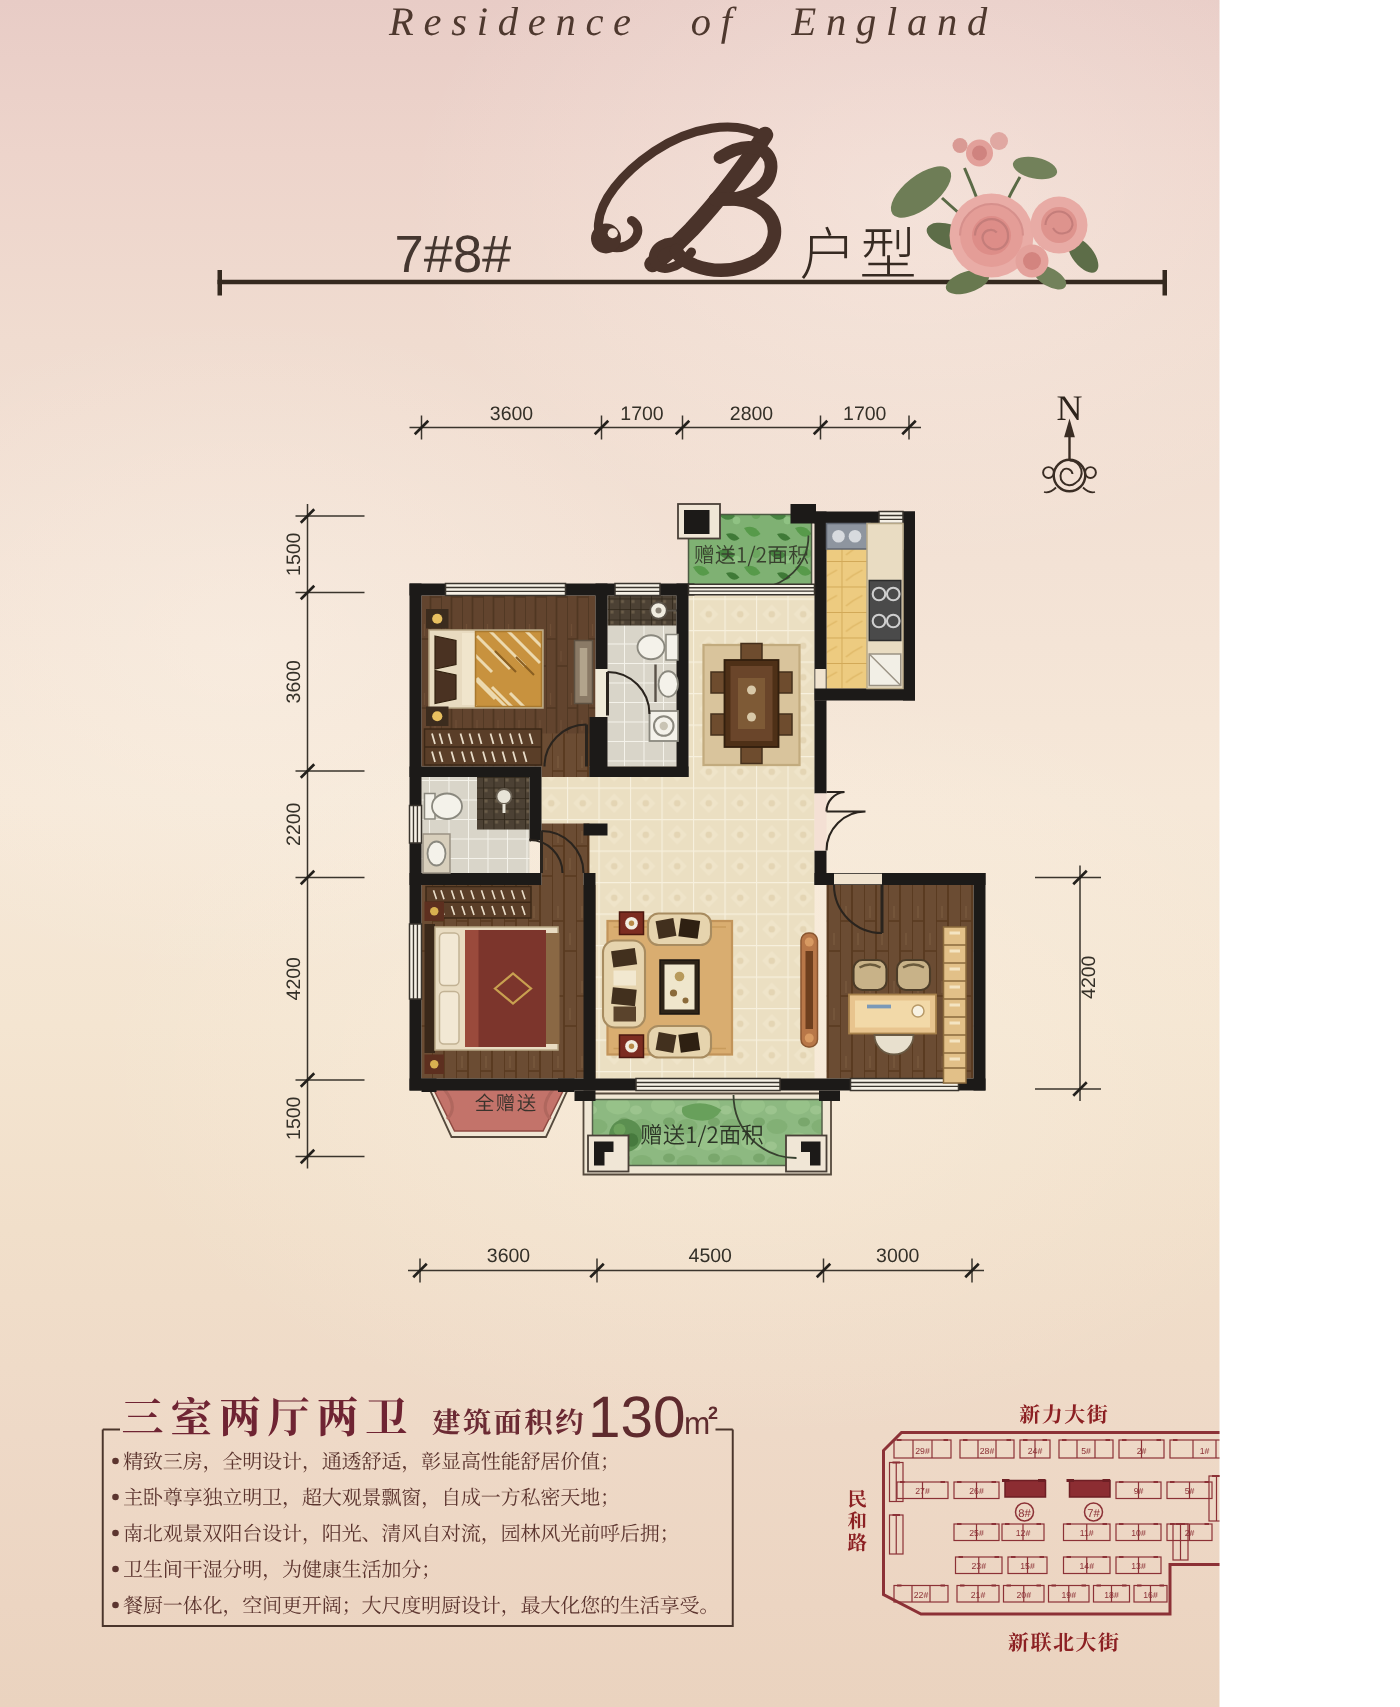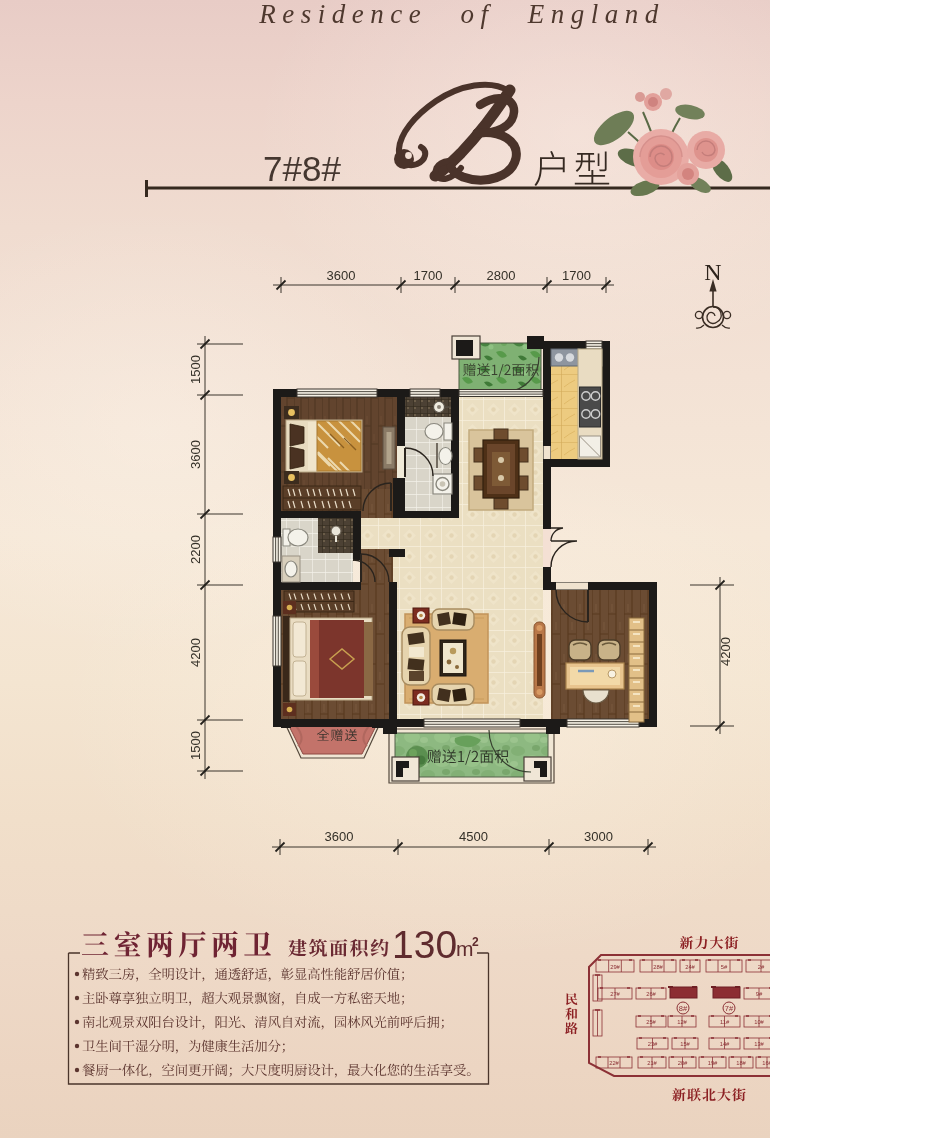--- a/index.html
+++ b/index.html
@@ -1,19 +1,19 @@
 <!DOCTYPE html>
 <html><head><meta charset="utf-8"><title>B</title><style>
 html,body{margin:0;padding:0}
 .page{position:relative;width:770px;height:1138px;overflow:hidden;font-family:"Liberation Sans",sans-serif;
 background:
 radial-gradient(60% 30% at 75% 12%, rgba(255,246,240,0.35), rgba(255,255,255,0) 70%),
 radial-gradient(55% 28% at 20% 38%, rgba(255,250,240,0.30), rgba(255,255,255,0) 70%),
 radial-gradient(70% 30% at 60% 62%, rgba(255,248,234,0.35), rgba(255,255,255,0) 75%),
-linear-gradient(180deg,#e8ccc6 0%,#edd4cb 9%,#f0dcd0 20%,#f3e2d5 33%,#f6e8d8 47%,#f4e5d1 60%,#f1dfca 72%,#eed9c7 84%,#ecd5c2 94%,#ead3bf 100%);}
+linear-gradient(180deg,#e8ccc6 0%,#edd4cb 9%,#f0dcd0 20%,#f3e2d5 33%,#f6e8d8 47%,#f4e5d1 60%,#f1dfca 72%,#eed9c7 84%,#ecd5c2 94%,#ead3bf 100%); padding-left: 43px;}
 svg{position:absolute;left:0;top:0}
 </style></head>
 <body>
 <div class="page">
 <svg width="933" height="1138" viewBox="0 0 933 1138">
 
 <text x="462" y="23" font-family="Liberation Serif, serif" font-style="italic" font-size="27" letter-spacing="6.5" word-spacing="20" fill="#4e382e" text-anchor="middle">Residence of England</text>
 
 <text x="263" y="181" font-family="Liberation Sans, sans-serif" font-size="35" fill="#453730">7#8#</text>
 

